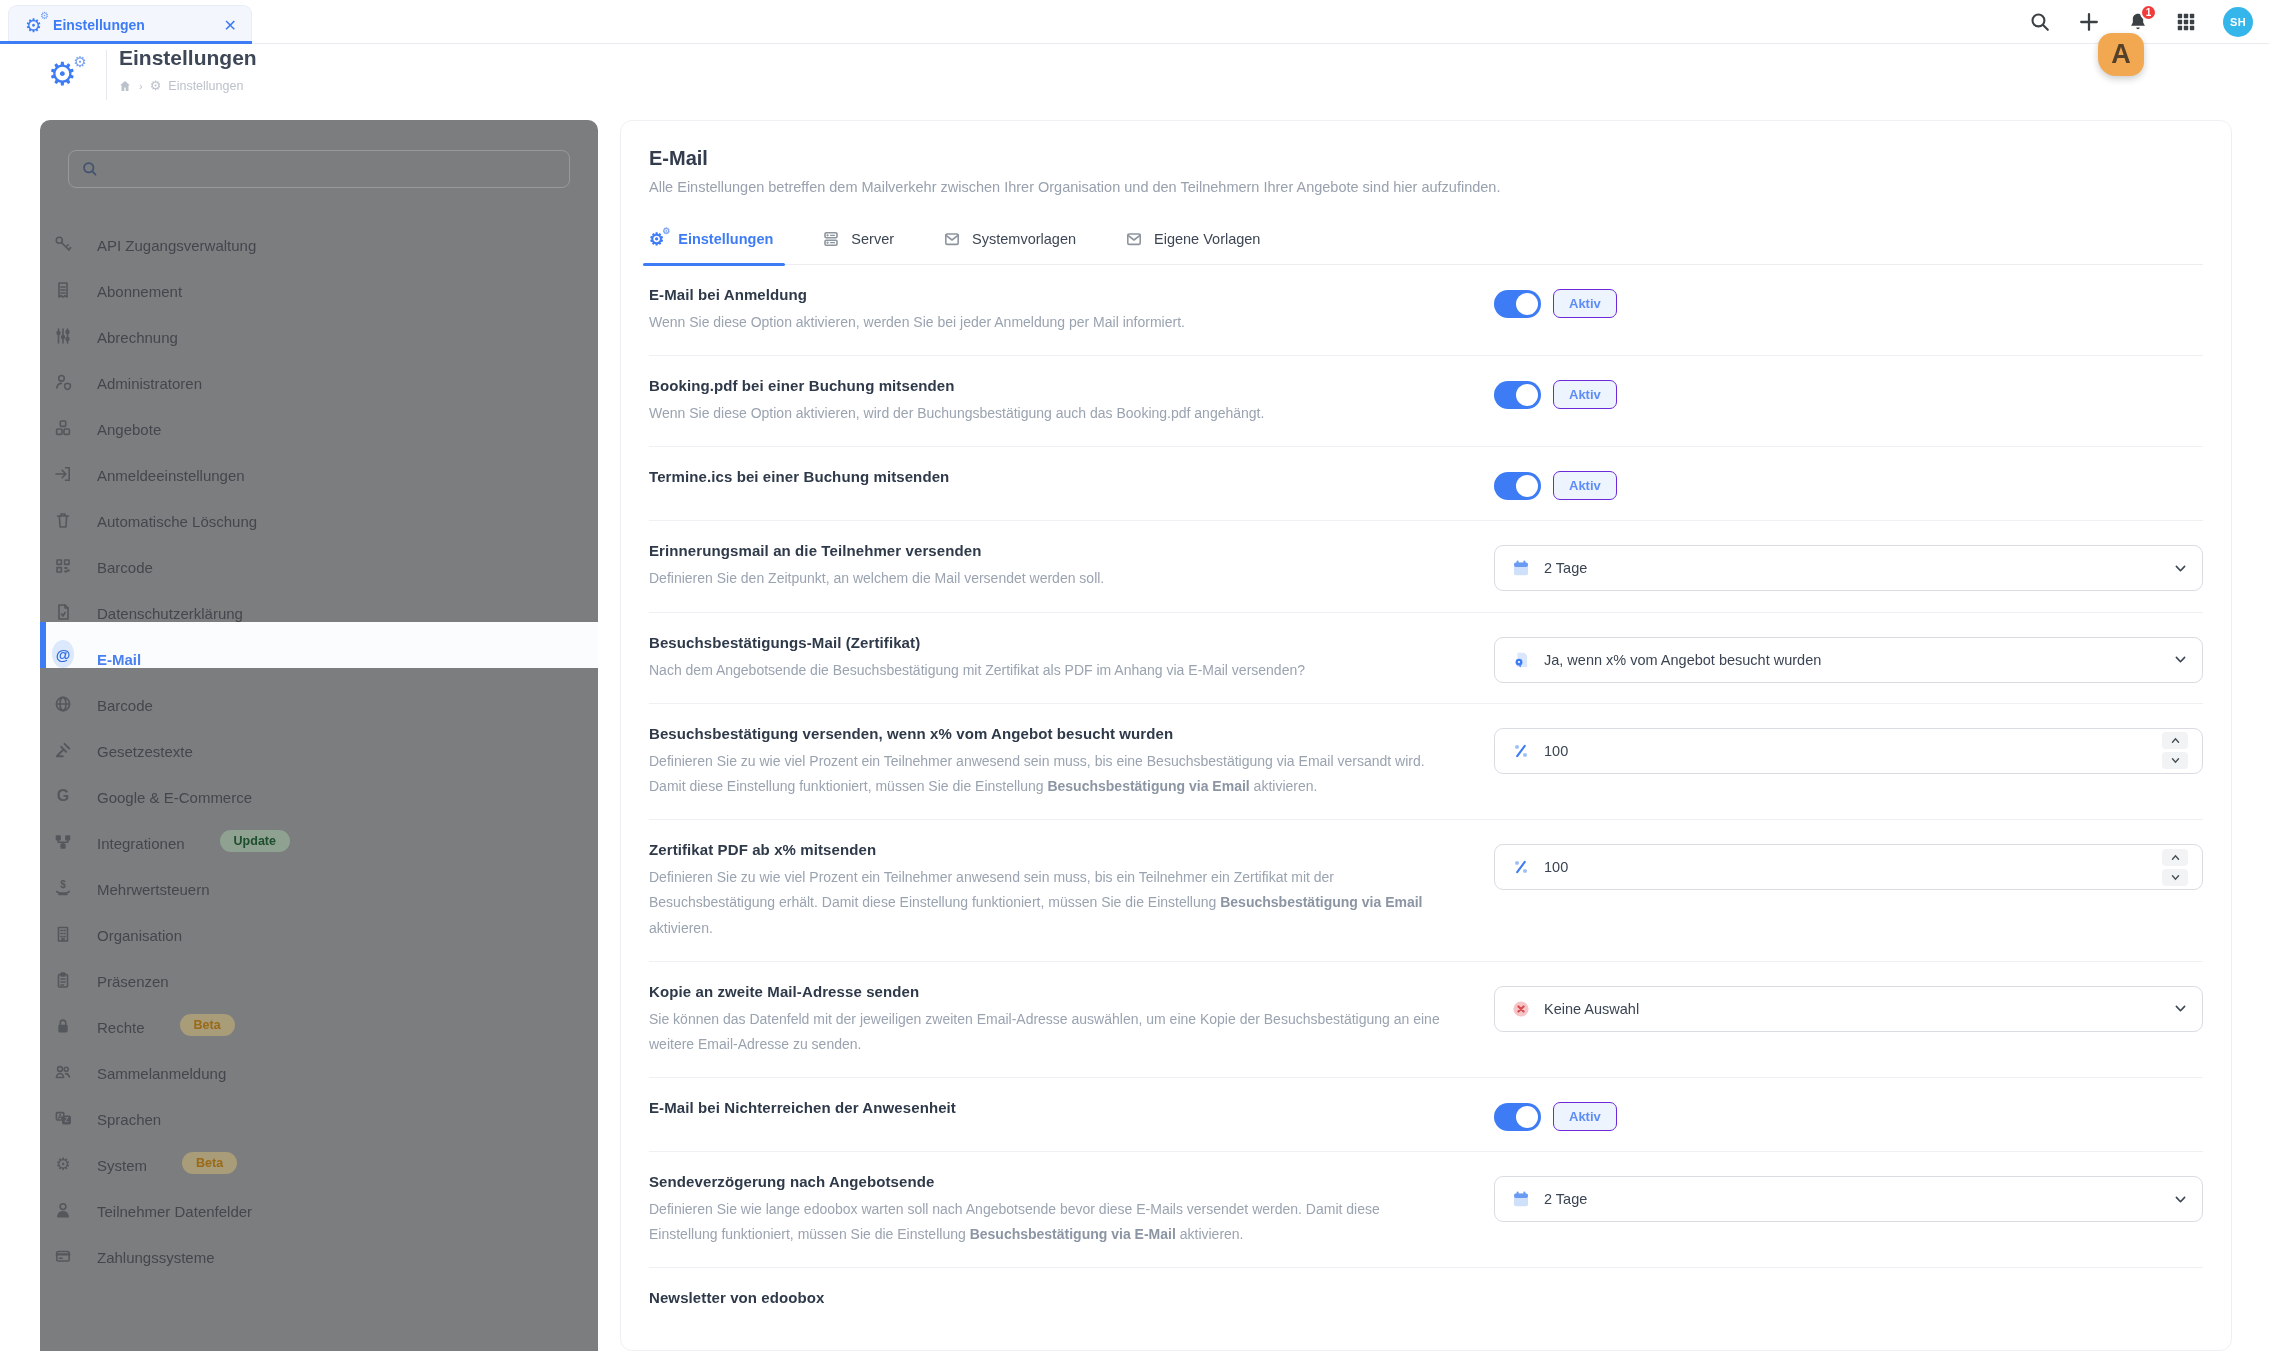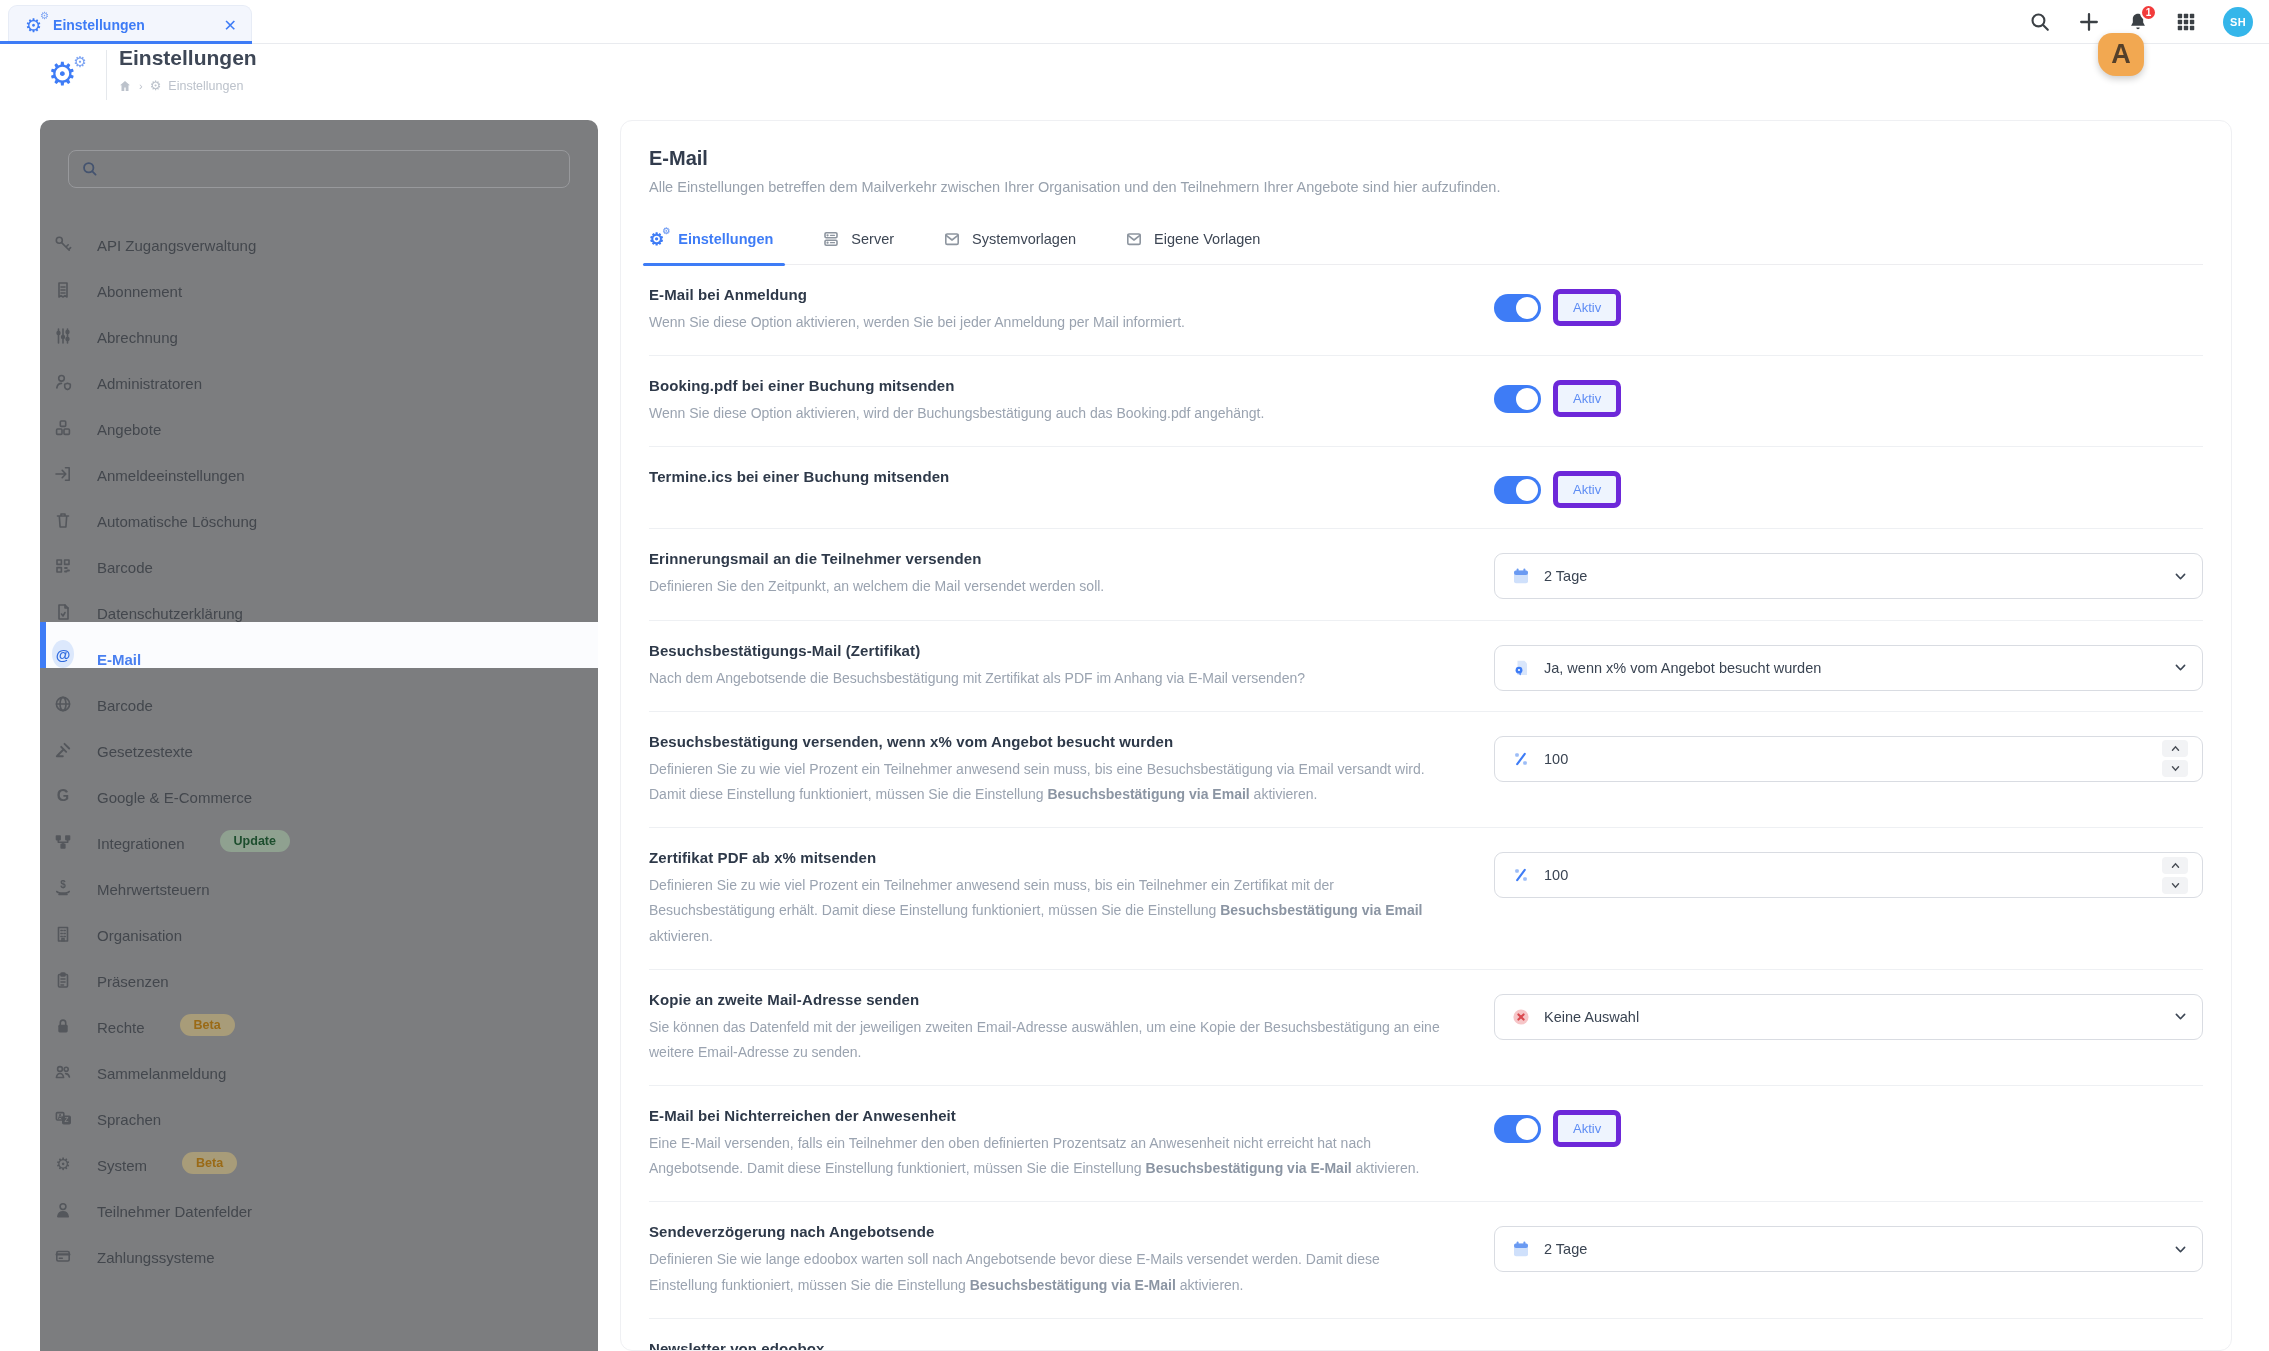--- a/index.html
+++ b/index.html
@@ -86,22 +86,22 @@
   .row{display:flex;padding:21px 0 20px;border-bottom:1px solid var(--divider);}
   .row:last-child{border-bottom:none;}
   .row-left{width:845px;padding-right:50px;flex:none;}
   .row-title{font-size:15px;font-weight:700;color:#2e3949;letter-spacing:.1px;}
   .row-desc{margin-top:7px;font-size:14px;color:var(--desc);line-height:1.8;}
   .row-desc b{color:#8b95a3;}
   .row-right{flex:1;padding-top:3px;}
   .toggle-wrap{display:flex;align-items:center;gap:12px;}
   .toggle{width:47px;height:28px;border-radius:14px;background:var(--blue);position:relative;cursor:pointer;flex:none;}
   .toggle::after{content:"";position:absolute;right:3px;top:3px;width:22px;height:22px;border-radius:50%;background:#fff;}
-  .aktiv{padding:6px 15px;border:5px solid #6d28d9;background:#eef4fe;color:#5d8cf4;border-radius:7px;
-    font-size:13px;font-weight:400;}
+  .aktiv{padding:6px 15px;border:1px solid #6d28d9;background:#eef4fe;color:#5d8cf4;border-radius:7px;
+    font-size:13px;font-weight:700;}
   .selectbox,.numbox{height:46px;border:1px solid #d9dce2;border-radius:9px;display:flex;align-items:center;
     gap:13px;padding:0 14px 0 16px;color:#3a4452;font-size:14.5px;background:#fff;cursor:pointer;}
   .selectbox .chev{margin-left:auto;color:#3c4654;display:flex;}
   .spin{margin-left:auto;display:flex;flex-direction:column;gap:3px;}
   .spin span{width:26px;height:17px;background:#f2f3f5;border-radius:4px;display:flex;align-items:center;
     justify-content:center;color:#4a4f57;cursor:pointer;}
   .ctl-ic{display:flex;flex:none;}
 </style>
 </head>
 <body>
@@ -623,21 +623,20 @@
                 <svg width="15" height="15" viewBox="0 0 20 20" fill="none" stroke="currentColor" stroke-width="2.1" stroke-linecap="round" stroke-linejoin="round">
                   <path d="M4.5 7.2L10 13l5.5-5.8"></path>
                 </svg>
               </span>
     </div>
           </div>
   </div>
   <div class="row">
     <div class="row-left">
       <div class="row-title">E-Mail bei Nichterreichen der Anwesenheit</div>
-      <div class="row-desc">Eine E-Mail versenden, falls ein Teilnehmer den oben definierten Prozentsatz an Anwesenheit nicht erreicht hat nach Angebotsende. Damit diese Einstellung funktioniert, müssen Sie die Einstellung <b>Besuchsbestätigung via E-Mail</b> aktivieren.</div>
     </div>
     <div class="row-right">
     <div class="toggle-wrap">
       <span class="toggle"></span>
       <span class="aktiv">Aktiv</span>
     </div>
           </div>
   </div>
   <div class="row">
     <div class="row-left">

